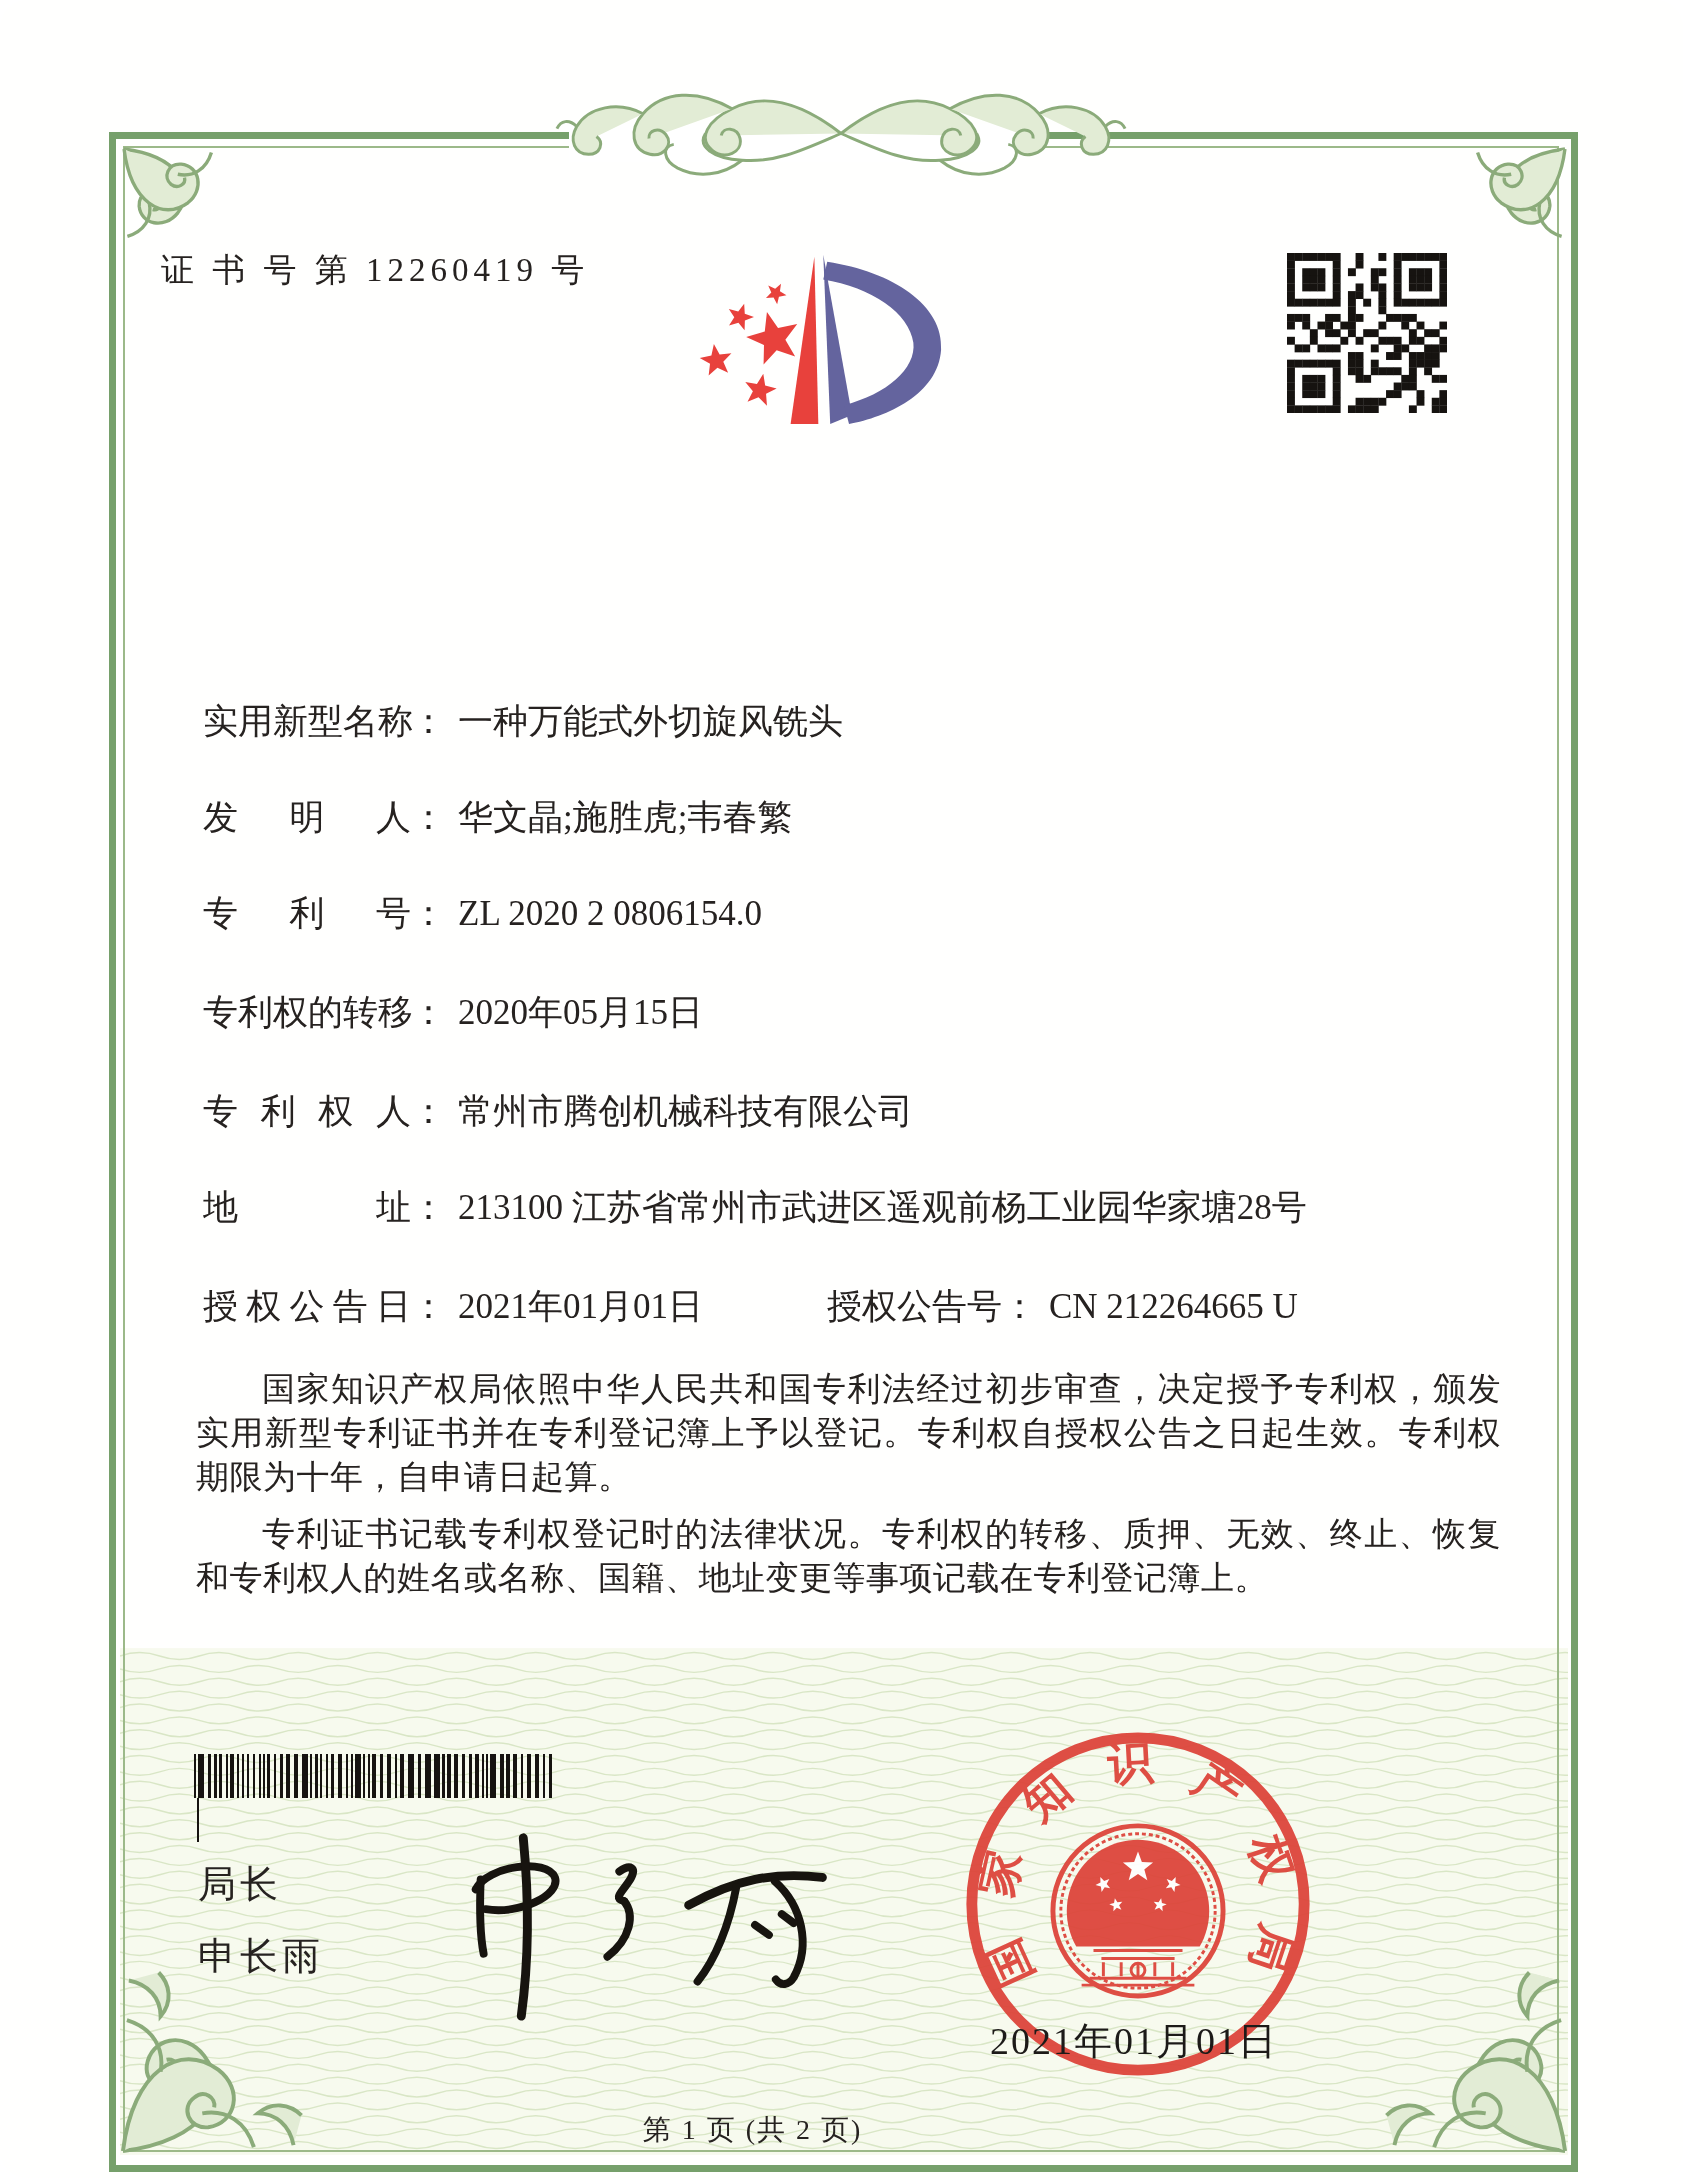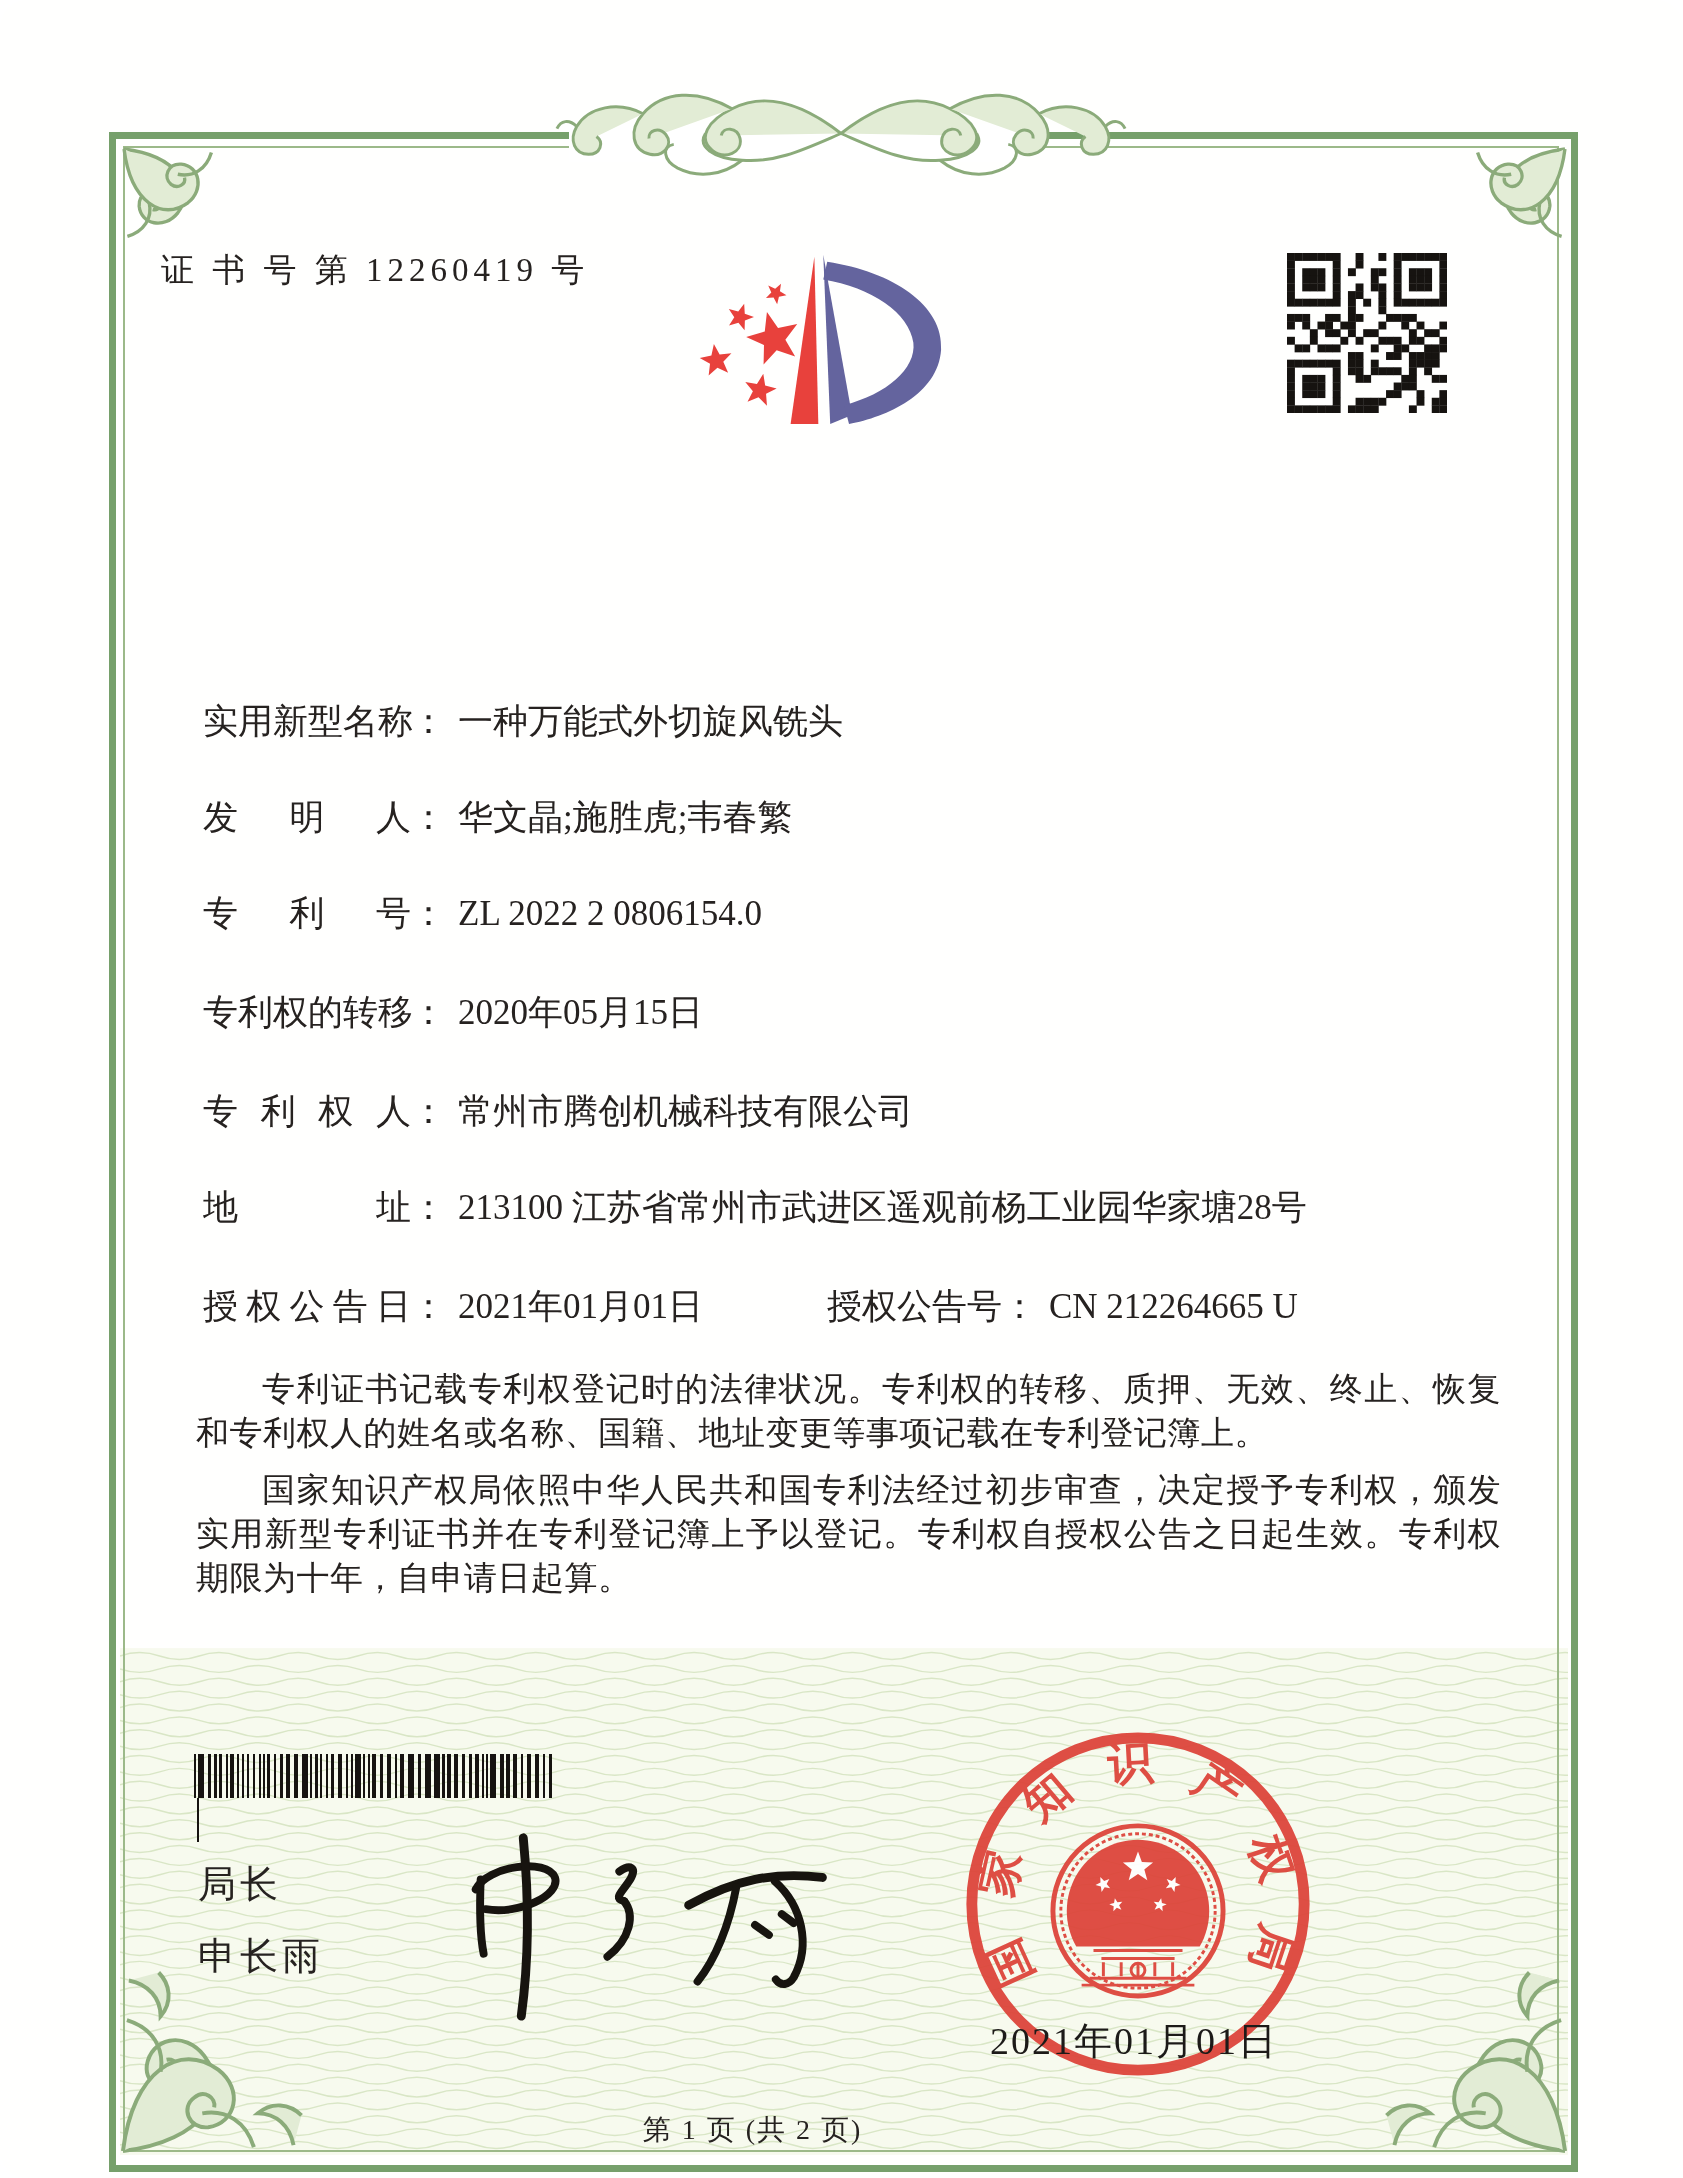--- a/index.html
+++ b/index.html
@@ -384,30 +384,30 @@
       <rect x="84.85714285714286" y="154.28571428571428" width="8.014285714285714" height="8.014285714285714" fill="#161310"></rect>
       <rect x="123.42857142857143" y="154.28571428571428" width="8.014285714285714" height="8.014285714285714" fill="#161310"></rect>
       <rect x="146.57142857142858" y="154.28571428571428" width="8.014285714285714" height="8.014285714285714" fill="#161310"></rect>
       <rect x="154.28571428571428" y="154.28571428571428" width="8.014285714285714" height="8.014285714285714" fill="#161310"></rect>
     </svg>
 
 
   <div id="fields">
       <div class="frow" style="top: 698px;"><span class="flabel">实用新型名称</span><span>：</span><span class="fval">一种万能式外切旋风铣头</span></div>
       <div class="frow" style="top: 794px;"><span class="flabel">发明人</span><span>：</span><span class="fval">华文晶;施胜虎;韦春繁</span></div>
-      <div class="frow" style="top: 890px;"><span class="flabel">专利号</span><span>：</span><span class="fval">ZL 2022 2 0806154.0</span></div>
+      <div class="frow" style="top: 890px;"><span class="flabel">专利号</span><span>：</span><span class="fval">ZL 2020 2 0806154.0</span></div>
       <div class="frow" style="top: 989px;"><span class="flabel">专利权的转移</span><span>：</span><span class="fval">2020年05月15日</span></div>
       <div class="frow" style="top: 1088px;"><span class="flabel">专利权人</span><span>：</span><span class="fval">常州市腾创机械科技有限公司</span></div>
       <div class="frow" style="top: 1184px;"><span class="flabel">地址</span><span>：</span><span class="fval">213100 江苏省常州市武进区遥观前杨工业园华家塘28号</span></div>
       <div class="frow" style="top: 1283px;"><span class="flabel">授权公告日</span><span>：</span><span class="fval">2021年01月01日</span><span class="fpair2"><span>授权公告号：</span><span class="fval">CN 212264665 U</span></span></div>
     </div>
 
   <div id="paras">
+      <p>国家知识产权局依照中华人民共和国专利法经过初步审查，决定授予专利权，颁发实用新型专利证书并在专利登记簿上予以登记。专利权自授权公告之日起生效。专利权期限为十年，自申请日起算。</p>
       <p>专利证书记载专利权登记时的法律状况。专利权的转移、质押、无效、终止、恢复和专利权人的姓名或名称、国籍、地址变更等事项记载在专利登记簿上。</p>
-      <p>国家知识产权局依照中华人民共和国专利法经过初步审查，决定授予专利权，颁发实用新型专利证书并在专利登记簿上予以登记。专利权自授权公告之日起生效。专利权期限为十年，自申请日起算。</p>
     </div>
 
   <div id="barcode"><span style="width: 2px; background: rgb(22, 19, 16);"></span><span style="width: 2px; background: transparent;"></span><span style="width: 6px; background: rgb(22, 19, 16);"></span><span style="width: 4px; background: transparent;"></span><span style="width: 3px; background: rgb(22, 19, 16);"></span><span style="width: 3px; background: transparent;"></span><span style="width: 3px; background: rgb(22, 19, 16);"></span><span style="width: 2px; background: transparent;"></span><span style="width: 3px; background: rgb(22, 19, 16);"></span><span style="width: 4px; background: transparent;"></span><span style="width: 2px; background: rgb(22, 19, 16);"></span><span style="width: 2px; background: transparent;"></span><span style="width: 4px; background: rgb(22, 19, 16);"></span><span style="width: 3px; background: transparent;"></span><span style="width: 2px; background: rgb(22, 19, 16);"></span><span style="width: 3px; background: transparent;"></span><span style="width: 2px; background: rgb(22, 19, 16);"></span><span style="width: 3px; background: transparent;"></span><span style="width: 2px; background: rgb(22, 19, 16);"></span><span style="width: 4px; background: transparent;"></span><span style="width: 2px; background: rgb(22, 19, 16);"></span><span style="width: 4px; background: transparent;"></span><span style="width: 2px; background: rgb(22, 19, 16);"></span><span style="width: 2px; background: transparent;"></span><span style="width: 2px; background: rgb(22, 19, 16);"></span><span style="width: 2px; background: transparent;"></span><span style="width: 3px; background: rgb(22, 19, 16);"></span><span style="width: 4px; background: transparent;"></span><span style="width: 2px; background: rgb(22, 19, 16);"></span><span style="width: 4px; background: transparent;"></span><span style="width: 3px; background: rgb(22, 19, 16);"></span><span style="width: 3px; background: transparent;"></span><span style="width: 4px; background: rgb(22, 19, 16);"></span><span style="width: 4px; background: transparent;"></span><span style="width: 4px; background: rgb(22, 19, 16);"></span><span style="width: 4px; background: transparent;"></span><span style="width: 6px; background: rgb(22, 19, 16);"></span><span style="width: 2px; background: transparent;"></span><span style="width: 2px; background: rgb(22, 19, 16);"></span><span style="width: 3px; background: transparent;"></span><span style="width: 3px; background: rgb(22, 19, 16);"></span><span style="width: 2px; background: transparent;"></span><span style="width: 2px; background: rgb(22, 19, 16);"></span><span style="width: 4px; background: transparent;"></span><span style="width: 2px; background: rgb(22, 19, 16);"></span><span style="width: 3px; background: transparent;"></span><span style="width: 3px; background: rgb(22, 19, 16);"></span><span style="width: 4px; background: transparent;"></span><span style="width: 4px; background: rgb(22, 19, 16);"></span><span style="width: 4px; background: transparent;"></span><span style="width: 2px; background: rgb(22, 19, 16);"></span><span style="width: 3px; background: transparent;"></span><span style="width: 2px; background: rgb(22, 19, 16);"></span><span style="width: 2px; background: transparent;"></span><span style="width: 6px; background: rgb(22, 19, 16);"></span><span style="width: 2px; background: transparent;"></span><span style="width: 2px; background: rgb(22, 19, 16);"></span><span style="width: 3px; background: transparent;"></span><span style="width: 2px; background: rgb(22, 19, 16);"></span><span style="width: 2px; background: transparent;"></span><span style="width: 4px; background: rgb(22, 19, 16);"></span><span style="width: 4px; background: transparent;"></span><span style="width: 3px; background: rgb(22, 19, 16);"></span><span style="width: 4px; background: transparent;"></span><span style="width: 4px; background: rgb(22, 19, 16);"></span><span style="width: 4px; background: transparent;"></span><span style="width: 2px; background: rgb(22, 19, 16);"></span><span style="width: 3px; background: transparent;"></span><span style="width: 4px; background: rgb(22, 19, 16);"></span><span style="width: 4px; background: transparent;"></span><span style="width: 6px; background: rgb(22, 19, 16);"></span><span style="width: 4px; background: transparent;"></span><span style="width: 3px; background: rgb(22, 19, 16);"></span><span style="width: 4px; background: transparent;"></span><span style="width: 6px; background: rgb(22, 19, 16);"></span><span style="width: 3px; background: transparent;"></span><span style="width: 6px; background: rgb(22, 19, 16);"></span><span style="width: 2px; background: transparent;"></span><span style="width: 3px; background: rgb(22, 19, 16);"></span><span style="width: 2px; background: transparent;"></span><span style="width: 4px; background: rgb(22, 19, 16);"></span><span style="width: 3px; background: transparent;"></span><span style="width: 4px; background: rgb(22, 19, 16);"></span><span style="width: 4px; background: transparent;"></span><span style="width: 3px; background: rgb(22, 19, 16);"></span><span style="width: 4px; background: transparent;"></span><span style="width: 3px; background: rgb(22, 19, 16);"></span><span style="width: 3px; background: transparent;"></span><span style="width: 4px; background: rgb(22, 19, 16);"></span><span style="width: 3px; background: transparent;"></span><span style="width: 2px; background: rgb(22, 19, 16);"></span><span style="width: 2px; background: transparent;"></span><span style="width: 2px; background: rgb(22, 19, 16);"></span><span style="width: 2px; background: transparent;"></span><span style="width: 6px; background: rgb(22, 19, 16);"></span><span style="width: 4px; background: transparent;"></span><span style="width: 4px; background: rgb(22, 19, 16);"></span><span style="width: 2px; background: transparent;"></span><span style="width: 4px; background: rgb(22, 19, 16);"></span><span style="width: 3px; background: transparent;"></span><span style="width: 4px; background: rgb(22, 19, 16);"></span><span style="width: 4px; background: transparent;"></span><span style="width: 2px; background: rgb(22, 19, 16);"></span><span style="width: 4px; background: transparent;"></span><span style="width: 4px; background: rgb(22, 19, 16);"></span><span style="width: 4px; background: transparent;"></span><span style="width: 4px; background: rgb(22, 19, 16);"></span><span style="width: 4px; background: transparent;"></span><span style="width: 2px; background: rgb(22, 19, 16);"></span><span style="width: 4px; background: transparent;"></span><span style="width: 3px; background: rgb(22, 19, 16);"></span><span style="width: 3px; background: transparent;"></span><span style="width: 2px; background: rgb(22, 19, 16);"></span><span style="width: 1px; background: transparent;"></span></div>
 
   <div id="signer-title">局长</div>
   <div id="signer-name">申长雨</div>
 
   <svg id="signature" width="416" height="208" viewBox="0 0 420 210">
     <g stroke="#17140f" fill="none" stroke-linecap="round" stroke-width="8">
       <path d="M35,60 C34,85 34,115 38,135"></path>

